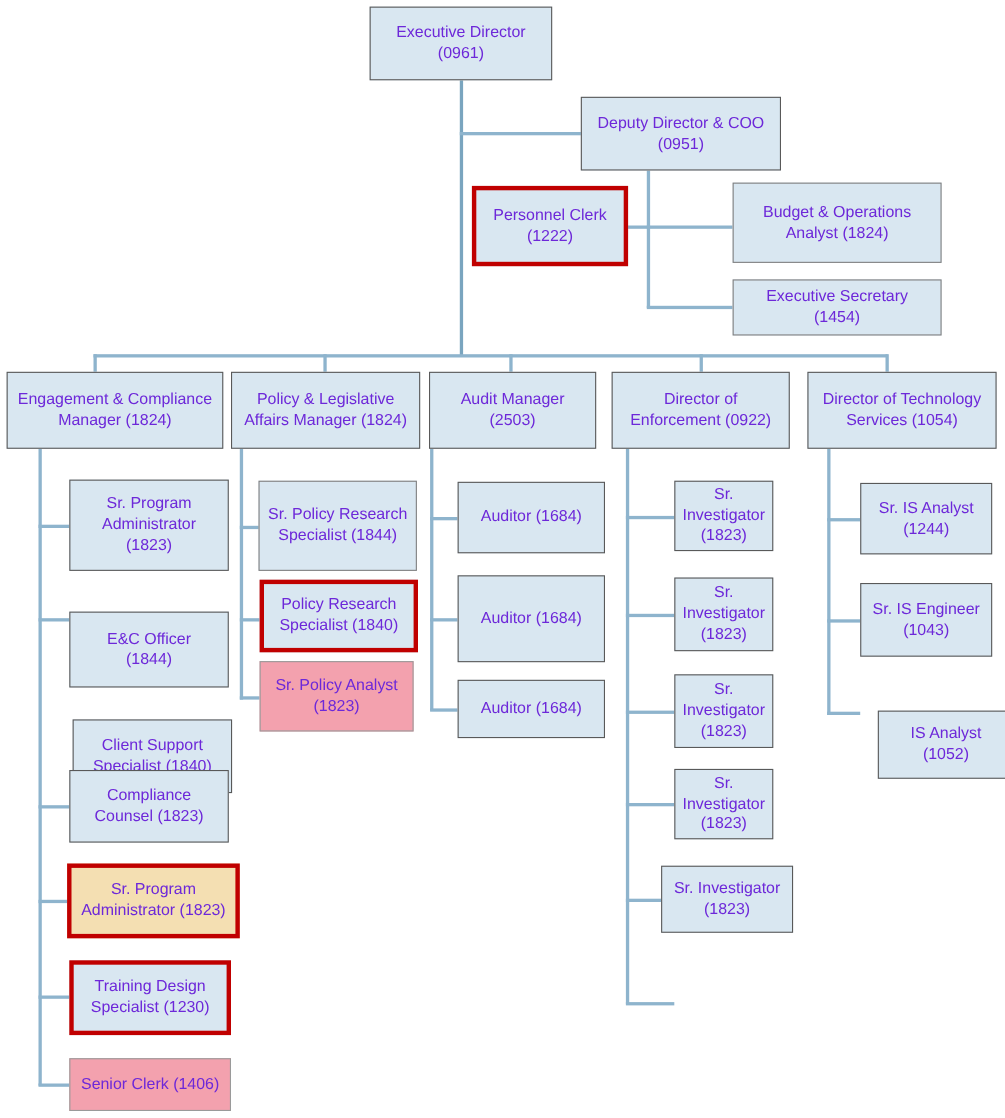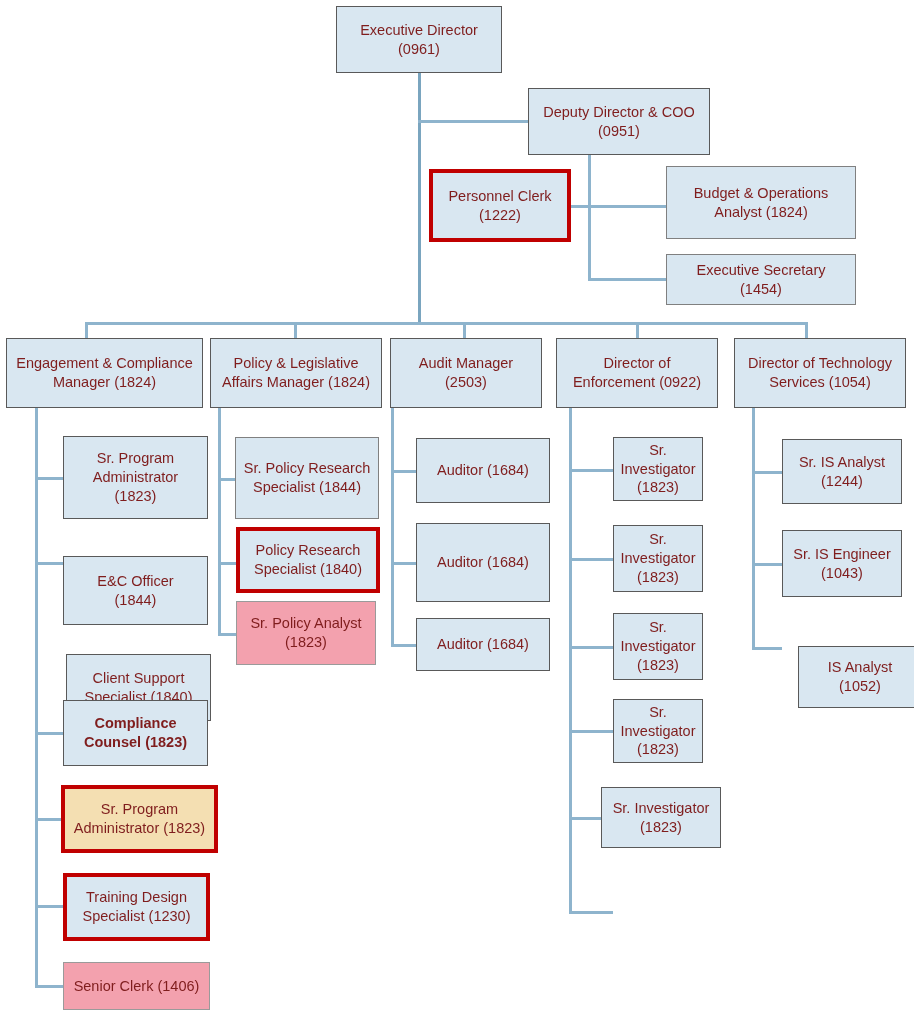--- a/index.html
+++ b/index.html
@@ -21,21 +21,21 @@
   }
   .node {
     position: absolute;
     box-sizing: border-box;
     display: flex;
     align-items: center;
     justify-content: center;
     text-align: center;
     background: #d9e7f1;
     border: 1px solid #7f7f7f;
-    color: #7f1d1d;
+    color: #6d28d9;
     font-size: 14.5px;
     line-height: 1.30;
     padding: 2px 5px;
     z-index: 3;
   }
   .node .lbl { display: block; white-space: pre-line; }
   .node.blue      { background: #d9e7f1; border-color: #808080; }
   .node.pink      { background: #f3a1ae; border-color: #9a9a9a; }
   .node.tan       { background: #f4dfb2; border-color: #9a9a9a; }
   .node.hl-red    { border: 4px solid #c00000; }
@@ -164,21 +164,21 @@
   <div class="node blue dark-edge" style="left:63px;  top:556px; width:145px; height:69px;">
     <span class="lbl">E&amp;C Officer
 (1844)</span>
   </div>
 
   <div class="node blue dark-edge" style="left:66px;  top:610px; width:145px; height:67px;margin-top:44px;">
     <span class="lbl">Client Support
 Specialist (1840)</span>
   </div>
 
-  <div class="node blue dark-edge" style="left:63px;  top:700px; width:145px; height:66px;font-weight:bold;">
+  <div class="node blue dark-edge" style="left:63px;  top:700px; width:145px; height:66px;">
     <span class="lbl">Compliance
 Counsel (1823)</span>
   </div>
 
   <div class="node tan hl-red" style="left:61px;   top:785px; width:157px; height:68px;">
     <span class="lbl">Sr. Program
 Administrator (1823)</span>
   </div>
 
   <div class="node blue hl-red" style="left:63px;  top:873px; width:147px; height:68px;">

